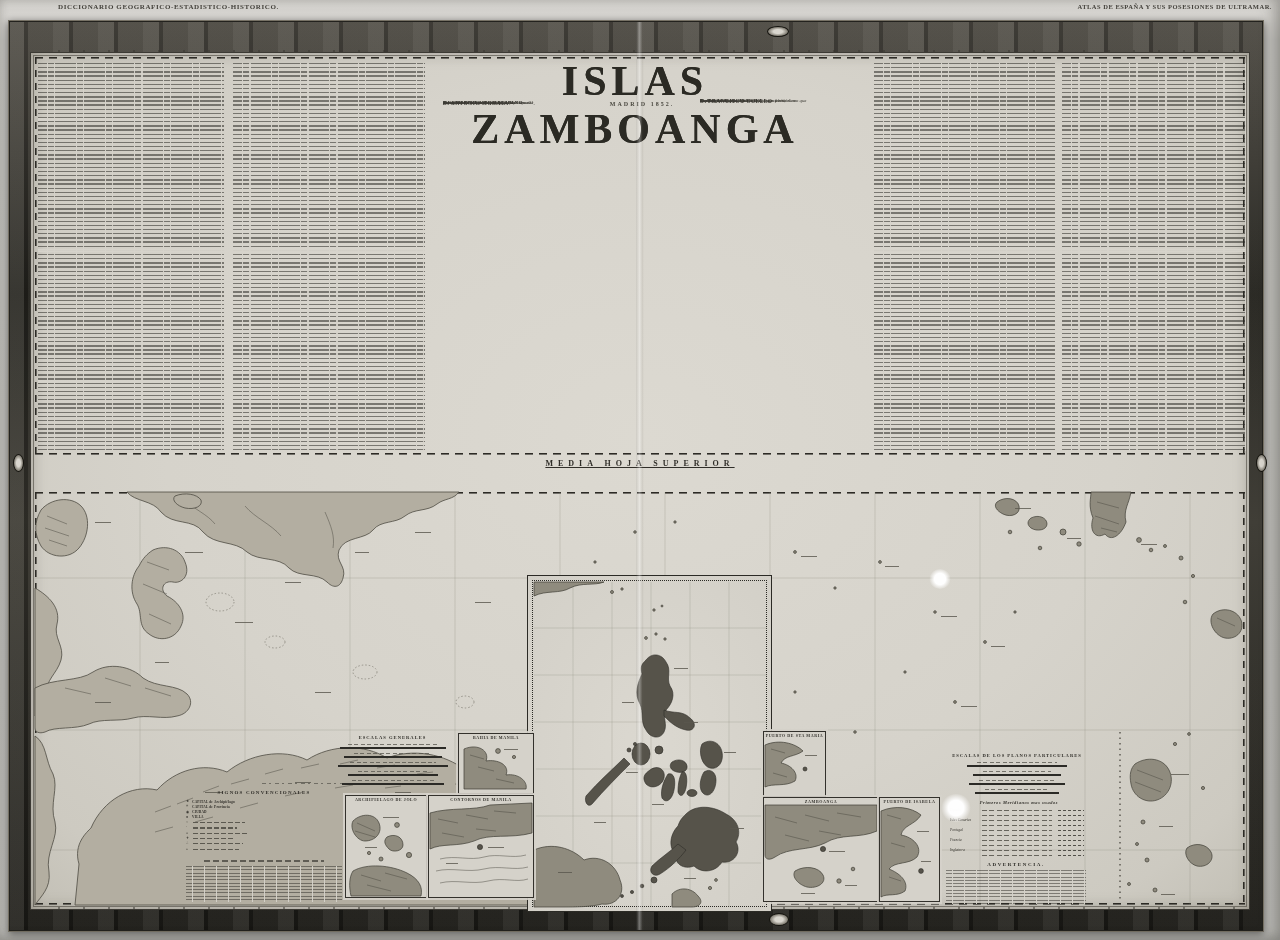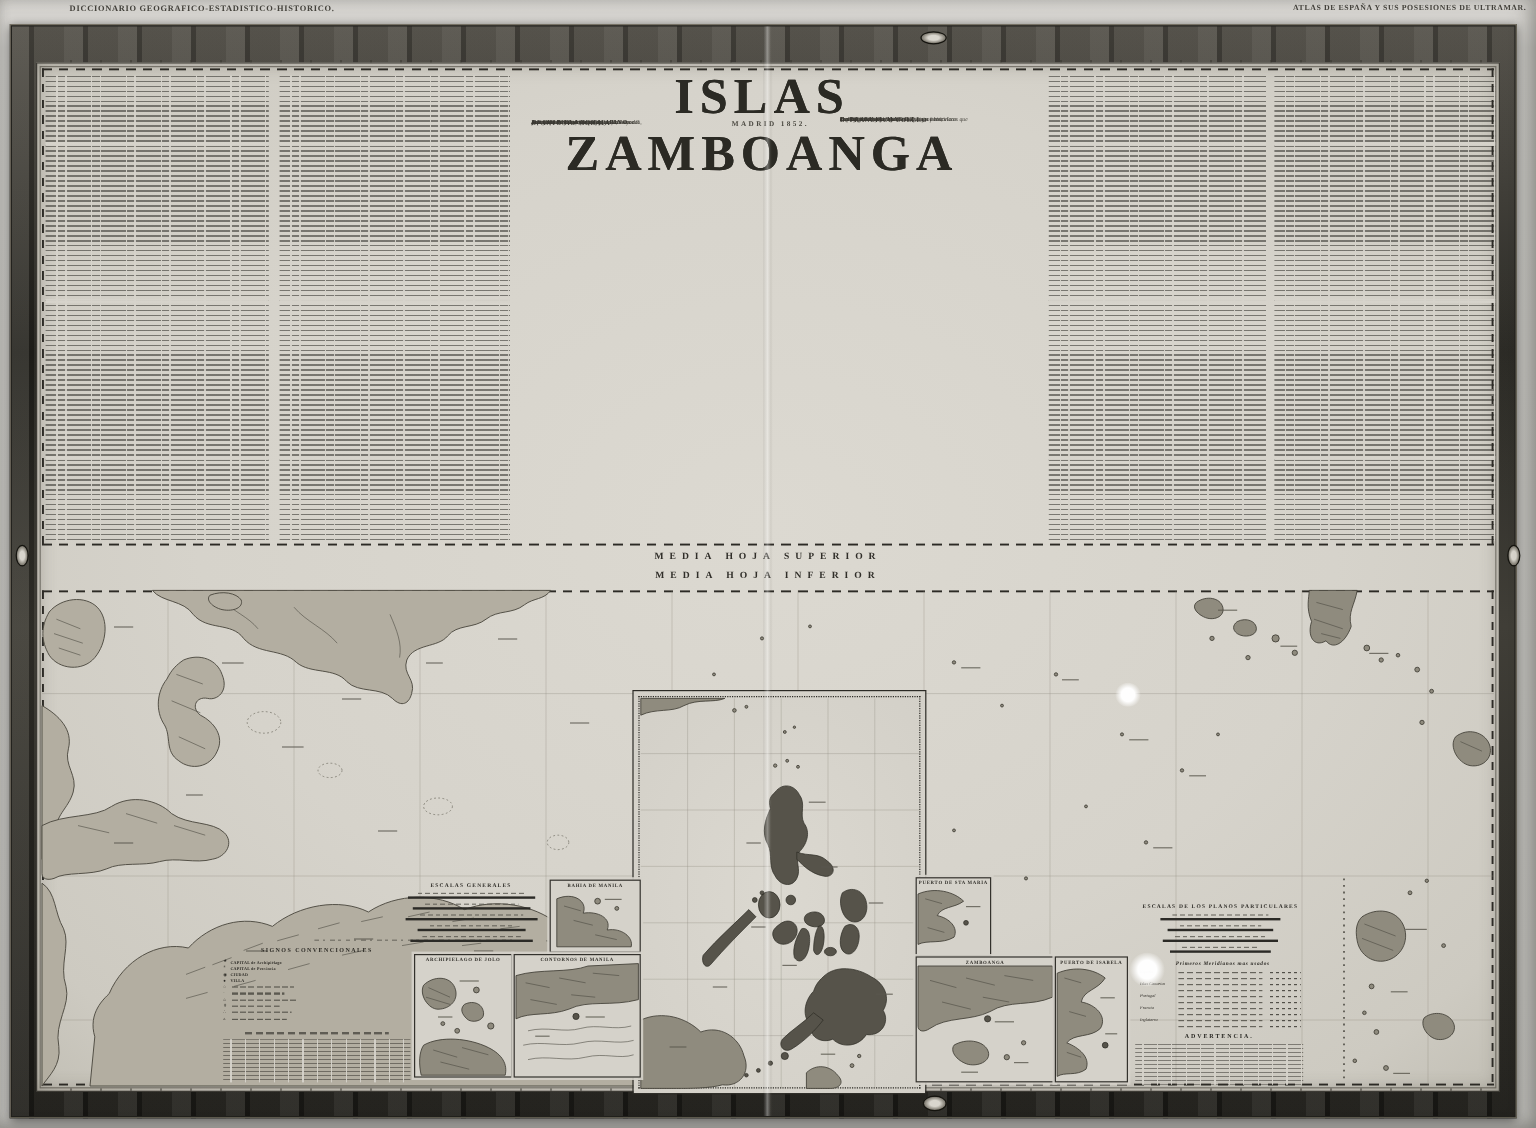--- a/index.html
+++ b/index.html
@@ -70,21 +70,21 @@
   .credit-right{left:700px;top:98px;width:158px;}
   .credit span{display:block;}
   .credit span:nth-child(3){font-style:normal;font-weight:bold;font-size:5.4px;letter-spacing:.5px;}
   .credit span:nth-child(9){font-style:normal;font-weight:bold;font-size:5px;letter-spacing:.8px;}
   .map-date{left:592px;top:101px;width:100px;text-align:center;z-index:5;
     font-size:6px;font-weight:bold;letter-spacing:2px;color:#4a4840;}
 
   
   .mh{left:0;right:0;text-align:center;z-index:5;font-weight:bold;font-size:8px;
     letter-spacing:5px;color:#302e29;}
-  .mh1{top:459px;}
+  .mh1{top:459px;text-decoration:underline;}
   .mh2{top:475px;}
 
   
   svg{position:absolute;overflow:visible;}
   .ld{fill:#b3aea1;stroke:#4e4b42;stroke-width:.8;}
   .ld2{fill:#8f8b7e;stroke:#3f3d35;stroke-width:.7;}
   .drk{fill:#56534a;stroke:#2e2c26;stroke-width:.6;}
   .grid{stroke:#8d897e;stroke-width:.5;opacity:.55;fill:none;}
   .reef{fill:none;stroke:#6f6c62;stroke-width:.6;stroke-dasharray:1.5 2;}
   .mt{stroke:#4a473f;stroke-width:.6;fill:none;opacity:.8;}
@@ -271,21 +271,20 @@
 
     <text class="sealbl" x="196" y="68" font-size="6" letter-spacing="3">ISLAS</text>
     <text class="sealbl" x="188" y="90" font-size="6" letter-spacing="3">BATANES</text>
     <text class="sealbl" x="196" y="113" font-size="6" letter-spacing="3">BACHI</text>
     <text class="sealbl" x="198" y="153" font-size="5" letter-spacing="1.5">Gran paso</text>
     <text class="sealbl" x="174" y="191" font-size="5" letter-spacing="1">Canal de Balintang</text>
     <text class="sealbl" x="186" y="261" font-size="5.5" letter-spacing="2.5">ISLAS BABUYANES</text>
   </svg>
 
   <div class="mh mh1">MEDIA HOJA SUPERIOR</div>
-  <div class="mh mh2">MEDIA HOJA INFERIOR</div>
 
   <svg style="left:35px;top:492px;z-index:4;" width="1210" height="413" viewBox="0 0 1210 413">
     <path class="grid" d="M105,0V413 M210,0V413 M315,0V413 M420,0V413 M525,0V413 M630,0V413 M735,0V413 M840,0V413 M945,0V413 M1050,0V413 M1155,0V413 M0,86H1210 M0,238H1210 M0,358H1210"></path>
 
     <path class="ld" d="M6,18 C16,6 36,4 46,14 C56,24 54,44 44,56 C34,68 14,66 6,54 C-1,42 -1,30 6,18 Z"></path>
     <path class="mt" d="M12,24 l20,8 M10,36 l24,8 M14,48 l18,6"></path>
 
     <path class="ld" d="M92,0 C100,10 118,8 126,20 C138,34 158,26 168,40 C180,54 200,48 212,60 C224,70 244,64 254,76 C264,86 282,80 292,90 C300,98 306,94 308,86 C312,74 300,70 304,58 C310,44 330,48 338,38 C346,28 360,32 370,24 C380,16 392,20 402,12 C410,6 418,8 424,0 Z"></path>
     <path class="mt" d="M150,8 C160,18 172,22 180,32 M210,14 C220,26 236,32 246,44 M290,20 C296,34 300,44 298,56"></path>
     <path class="ld" d="M140,4 C150,0 162,2 166,8 C168,14 160,18 150,16 C142,14 136,8 140,4 Z"></path>

